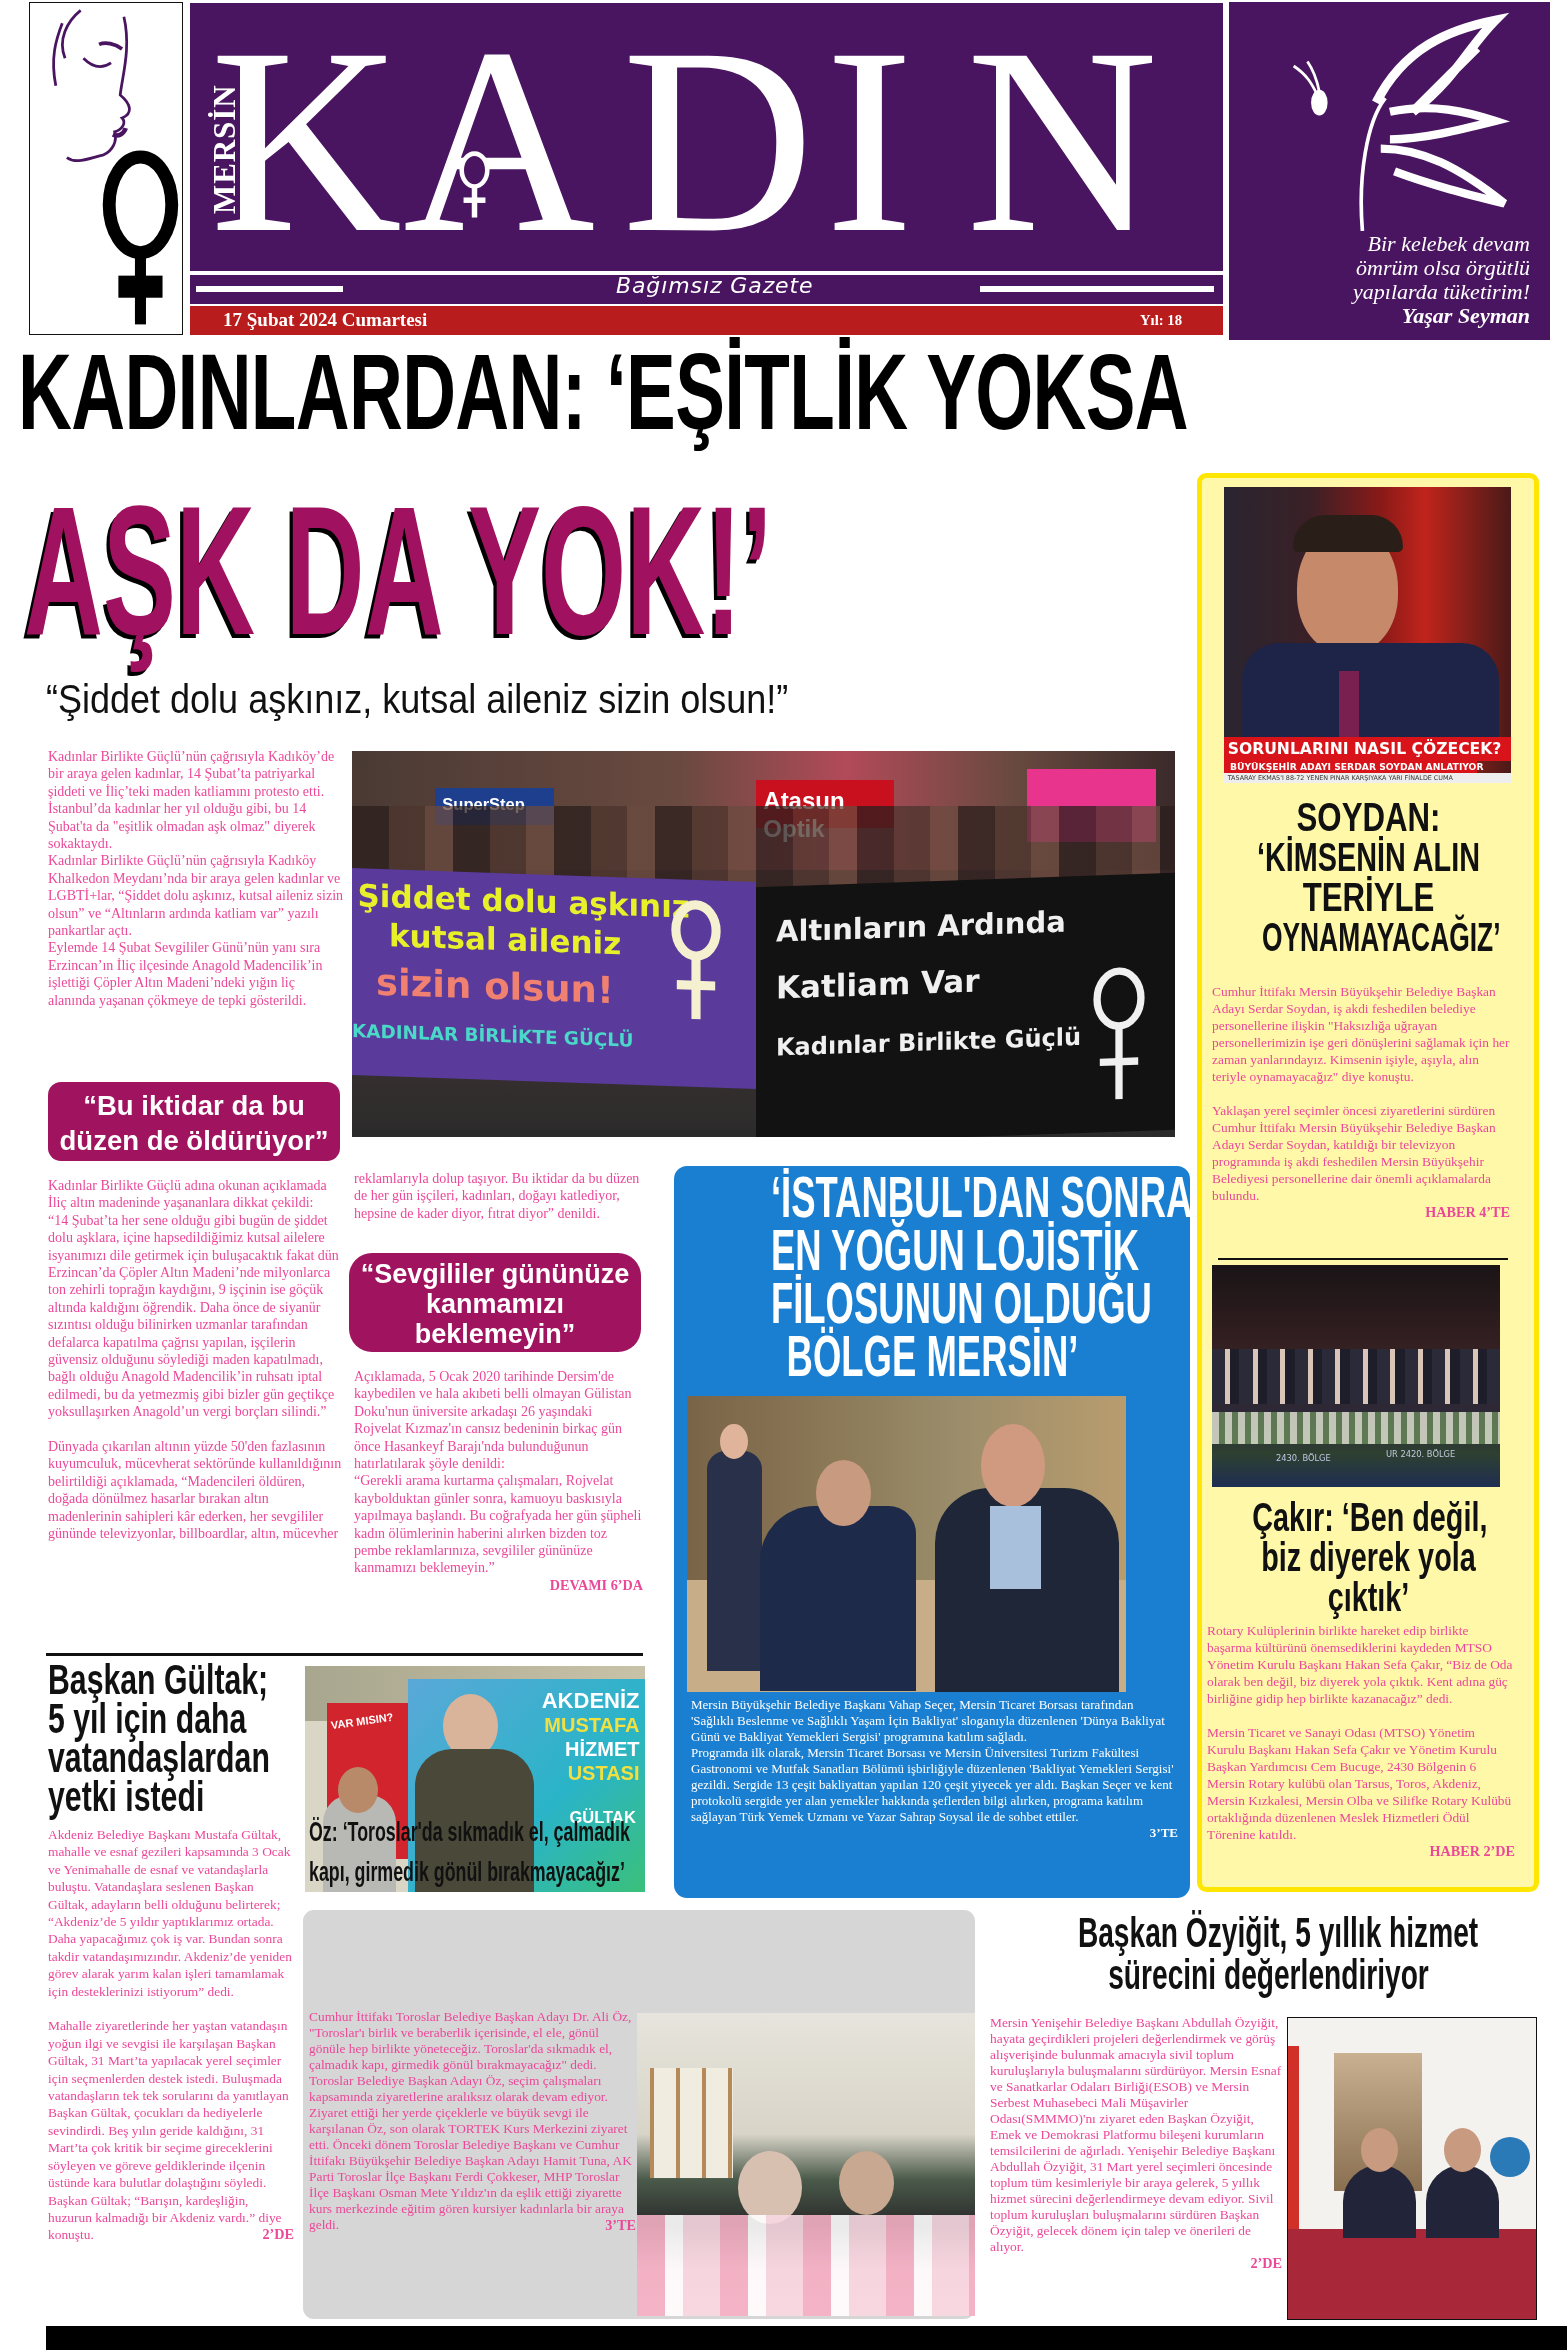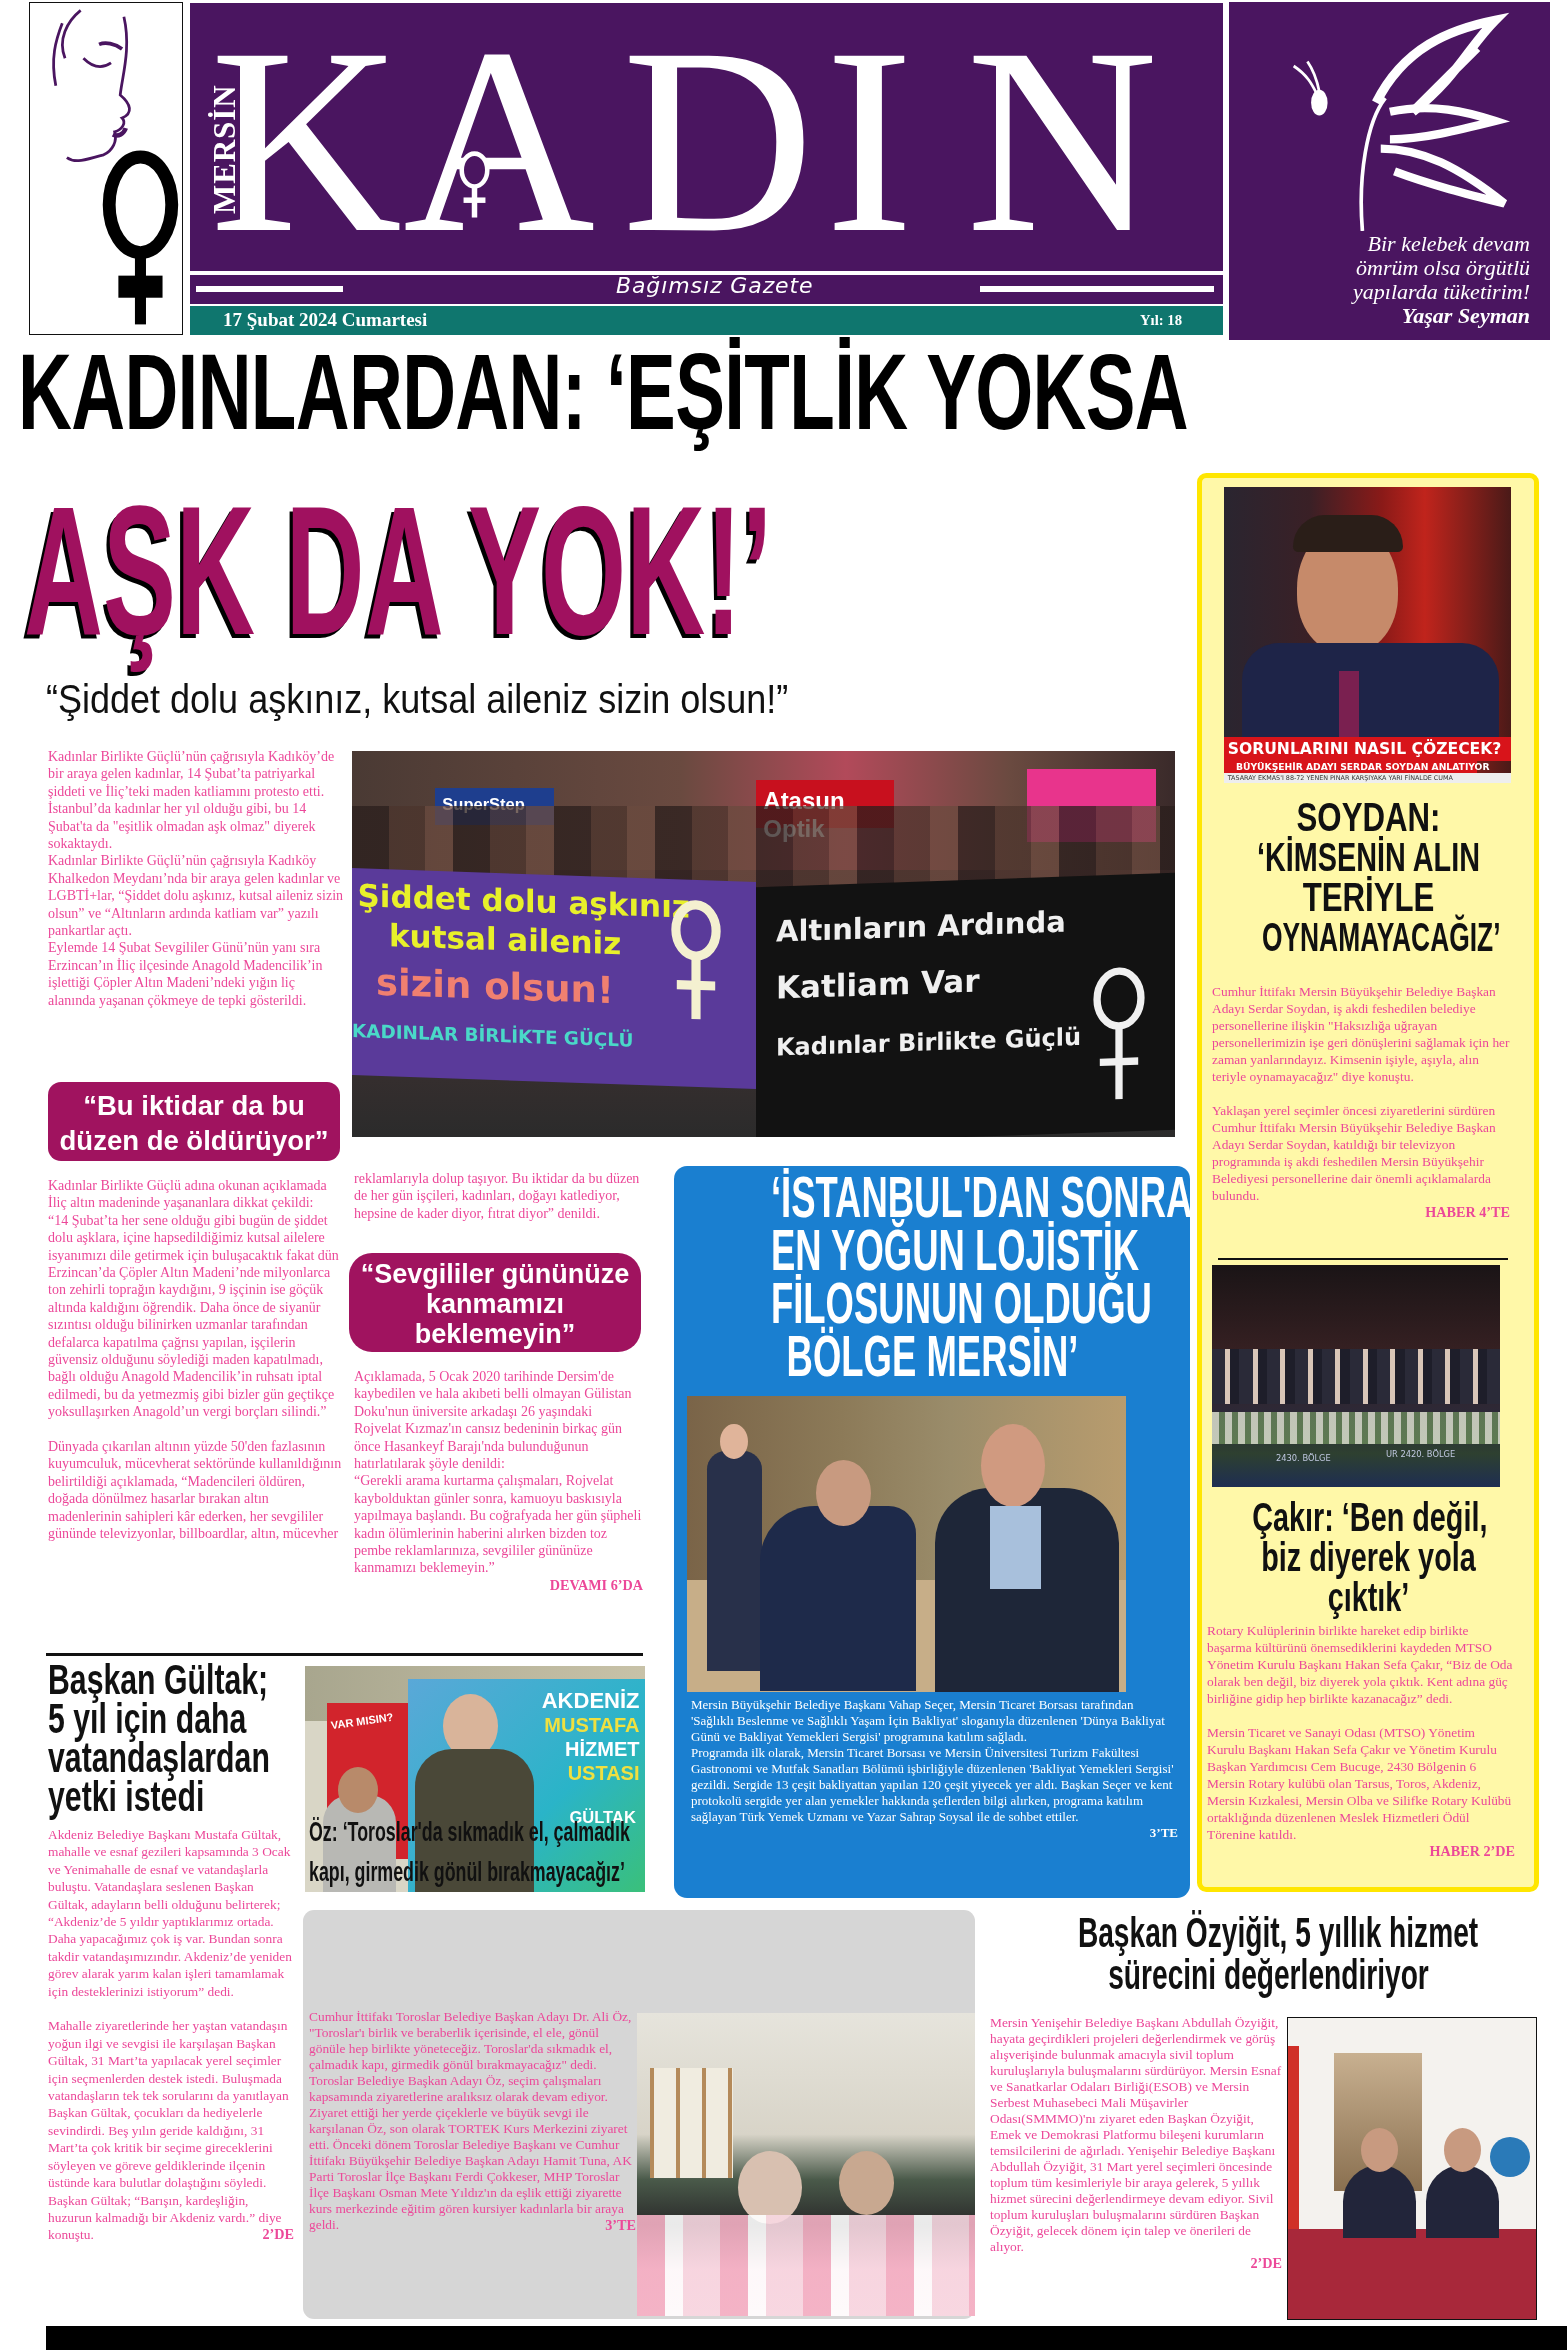--- a/index.html
+++ b/index.html
@@ -8,21 +8,21 @@
   .abs { position: absolute; }
   .body-text { font-family: "Liberation Serif", serif; font-size: 14px; line-height: 17.4px; color: #ec4899; }
   .body-text p { margin: 0; }
   .gap { height: 17.4px; }
   .ref { font-weight: 700; text-align: right; font-size: 14.2px; }
 
   
   #logo-left { left: 28.5px; top: 1.8px; width: 154px; height: 333px; border: 1.8px solid #111; background: #fff; }
   #masthead { left: 190px; top: 2.8px; width: 1033px; height: 301px; background: #4a1560; }
   #masthead-sub { left: 190px; top: 271px; width: 1033px; height: 33px; background: #4a1560; border-top: 4.6px solid #fff; }
-  #dateline { left: 190px; top: 306px; width: 1033px; height: 29px; background: #0f766e; color: #fff; }
+  #dateline { left: 190px; top: 306px; width: 1033px; height: 29px; background: #b91c1c; color: #fff; }
   #quote-box { left: 1229px; top: 1.8px; width: 321px; height: 338px; background: #4a1560; color: #fff; }
 
   .kadin-letter { position: absolute; color: #fff; font-family: "Liberation Serif", serif; font-size: 266px; line-height: 1; top: 5.5px; }
 
   
   .hl-black { color: #000; font-family: "Liberation Sans", sans-serif; font-weight: 700; }
   .hl-magenta { color: #a0115f; font-family: "Liberation Sans", sans-serif; font-weight: 700;
     text-shadow: -5.5px 3.7px 0 #000; }
 
   .pill { background: #a0135f; color: #fff; border-radius: 13px; font-family: "Liberation Sans", sans-serif; font-weight: 700; text-align: center; }
@@ -155,21 +155,21 @@
 
 <div class="abs" style="left:46px;top:1653px;width:597px;height:2.8px;background:#111;"></div>
 
 <div class="abs yellow-box" style="left:1197px;top:473px;width:342px;height:1419px;"></div>
 <div class="abs photo" style="left:1224px;top:487px;width:287px;height:296px;background:linear-gradient(90deg,#2a2530 0%,#3a2026 30%,#8a1a18 55%,#c0241c 70%,#4a1a18 100%);">
   <div class="abs" style="left:73px;top:37px;width:101px;height:129px;border-radius:50% 50% 45% 45%;background:#c68a6a;"></div>
   <div class="abs" style="left:69px;top:27.5px;width:110px;height:37px;border-radius:55px 55px 9.2px 9.2px;background:#2a1e18;"></div>
   <div class="abs" style="left:18.4px;top:156px;width:257px;height:101px;border-radius:37px 37px 0 0;background:#1e2448;"></div>
   <div class="abs" style="left:115px;top:184px;width:20px;height:73px;background:#7a2050;"></div>
   <div class="abs" style="left:0;top:250px;width:287px;height:24px;background:#d8141a;color:#fff;font-family:'DejaVu Sans',sans-serif;font-weight:700;font-size:15.6px;line-height:24px;padding-left:3.7px;white-space:nowrap;">SORUNLARINI NASIL ÇÖZECEK?</div>
-  <div class="abs" style="left:0;top:274px;width:253px;height:12px;background:#d8141a;color:#fff;font-family:'DejaVu Sans',sans-serif;font-weight:700;font-size:9.2px;line-height:12px;padding-left:12px;white-space:nowrap;">BÜYÜKŞEHİR ADAYI SERDAR SOYDAN ANLATIYOR</div>
+  <div class="abs" style="left:0;top:274px;width:253px;height:12px;background:#d8141a;color:#fff;font-family:'DejaVu Sans',sans-serif;font-weight:700;font-size:9.2px;line-height:12px;padding-left:6px;white-space:nowrap;">BÜYÜKŞEHİR ADAYI SERDAR SOYDAN ANLATIYOR</div>
   <div class="abs" style="left:0;top:286px;width:287px;height:10px;background:#eee;color:#333;font-family:'DejaVu Sans',sans-serif;font-size:6.4px;line-height:10px;padding-left:3.7px;white-space:nowrap;overflow:hidden;">TASARAY EKMAS'I 88-72 YENEN PINAR KARŞIYAKA YARI FİNALDE CUMA</div>
 </div>
 <div class="abs" style="left:1207px;top:797px;width:323px;text-align:center;font-family:'Liberation Sans',sans-serif;font-weight:700;font-size:40px;line-height:40px;">
   <div style="transform:scaleX(0.78);">SOYDAN:</div>
   <div style="transform:scaleX(0.72);white-space:nowrap;">‘KİMSENİN ALIN</div>
   <div style="transform:scaleX(0.78);">TERİYLE</div>
   <div style="transform:scaleX(0.66);white-space:nowrap;">OYNAMAYACAĞIZ’</div>
 </div>
 <div class="abs body-text" style="left:1212px;top:983px;width:298px;font-size:13.4px;line-height:17px;">
   <p>Cumhur İttifakı Mersin Büyükşehir Belediye Başkan Adayı Serdar Soydan, iş akdi feshedilen belediye personellerine ilişkin "Haksızlığa uğrayan personellerimizin işe geri dönüşlerini sağlamak için her zaman yanlarındayız. Kimsenin işiyle, aşıyla, alın teriyle oynamayacağız" diye konuştu.</p>

